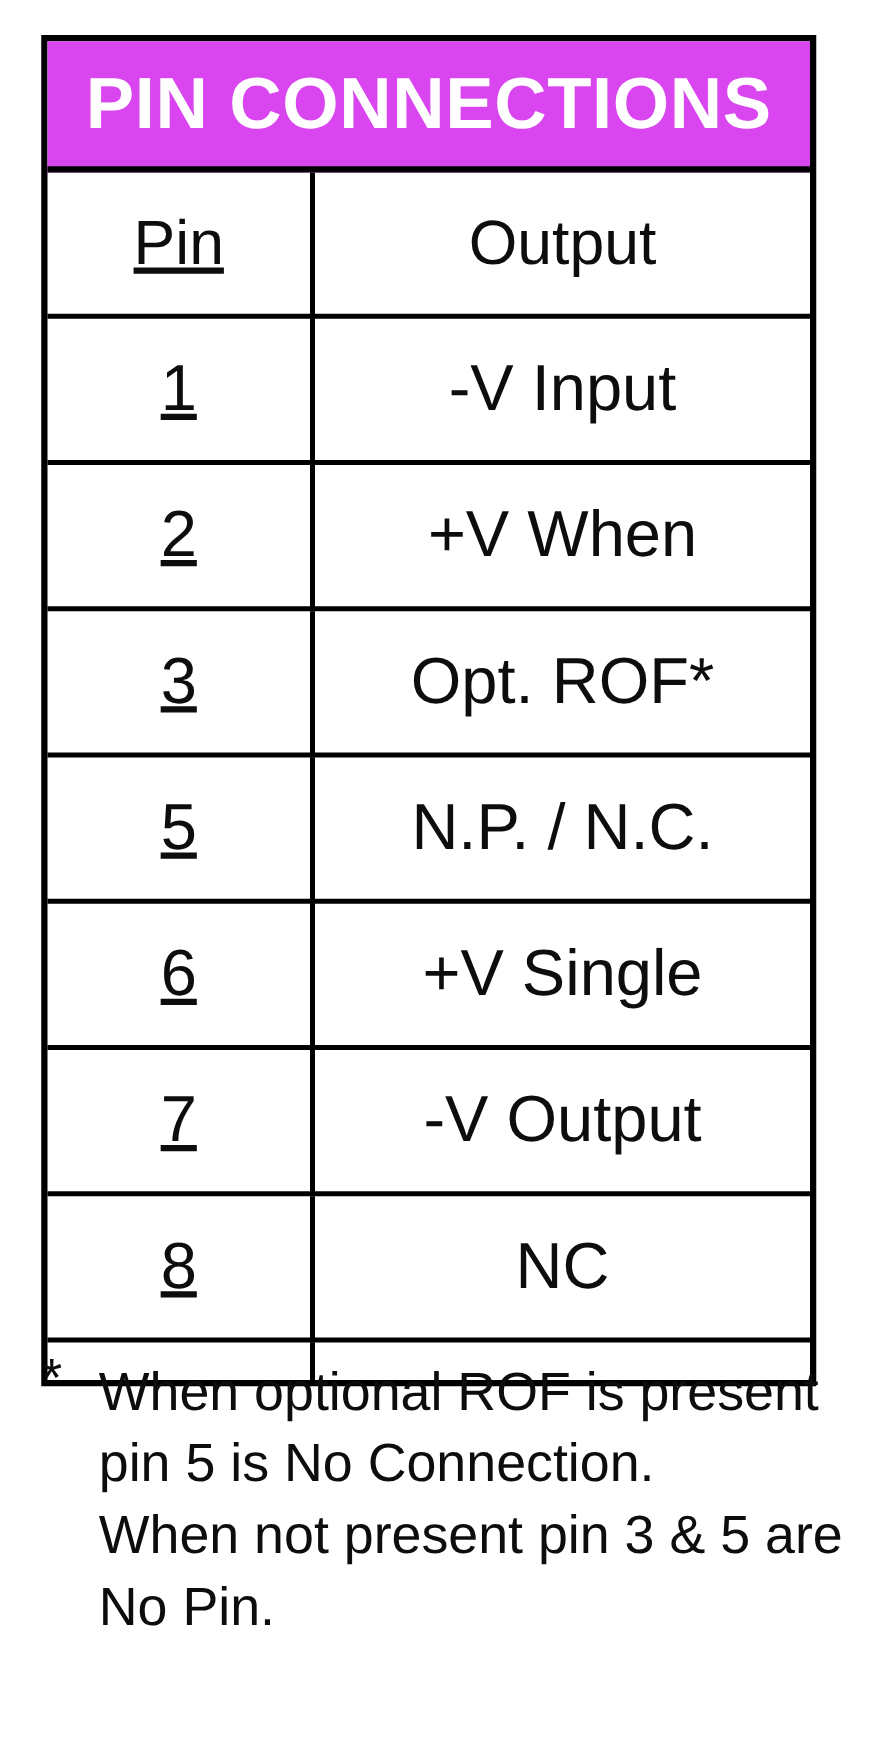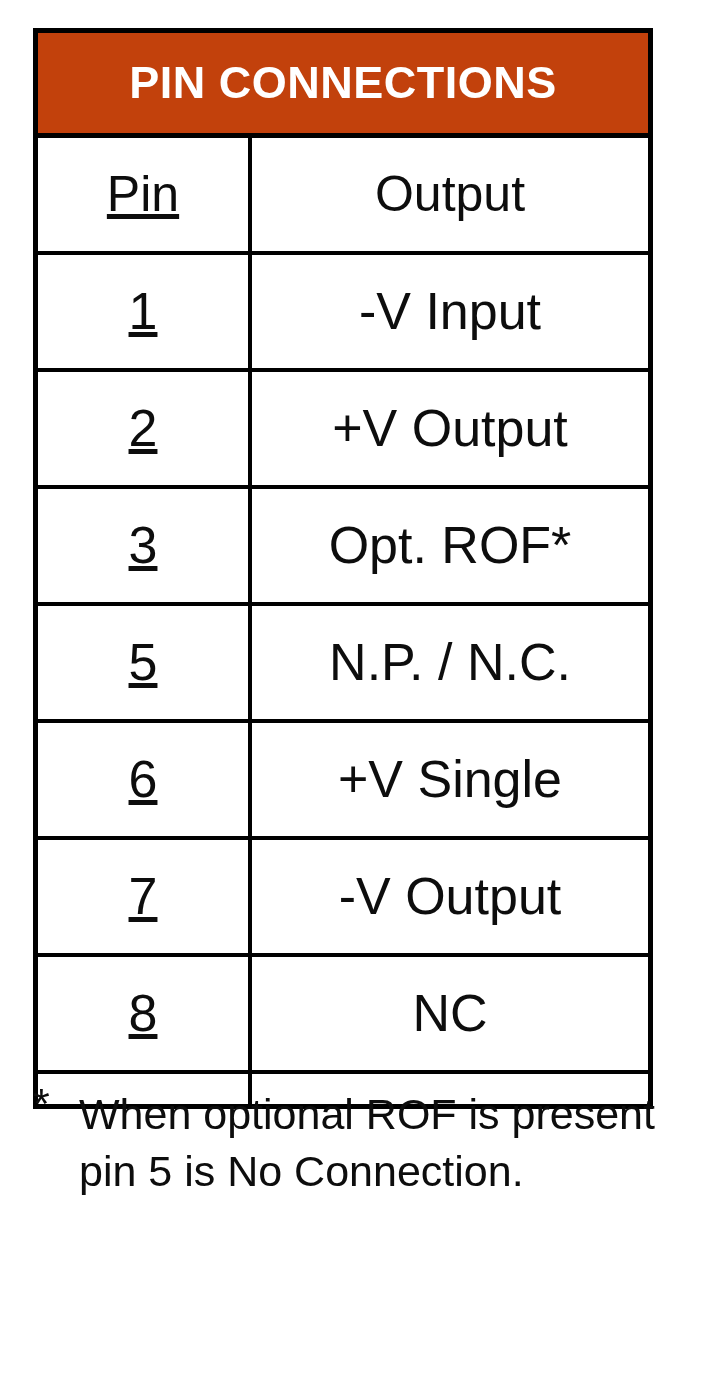--- a/index.html
+++ b/index.html
@@ -30,25 +30,25 @@
     position: absolute;
     left: 33px;
     top: 28px;
     width: 620px;
     border: 5px solid #000000;
     box-sizing: border-box;
     background: #ffffff;
   }
 
   .table-header {
-    background: #c2410c;
+    background: #d946ef;
     color: #ffffff;
     text-align: center;
     font-weight: bold;
-    font-size: 45px;
+    font-size: 58px;
     line-height: 100px;
     height: 100px;
     letter-spacing: 0.5px;
     border-bottom: 5px solid #000000;
     white-space: nowrap;
     overflow: hidden;
   }
 
   table.grid {
     border-collapse: collapse;
@@ -127,21 +127,21 @@
           <tr class="head-row">
         <td>Pin</td>
         <td>Output</td>
       </tr>
       <tr>
         <td>1</td>
         <td>-V Input</td>
       </tr>
       <tr>
         <td>2</td>
-        <td>+V Output</td>
+        <td>+V When</td>
       </tr>
       <tr>
         <td>3</td>
         <td>Opt. ROF*</td>
       </tr>
       <tr>
         <td>5</td>
         <td>N.P. / N.C.</td>
       </tr>
       <tr>
@@ -162,17 +162,18 @@
       </tr>
     </tbody>
       </table>
   </div>
 
   <div class="footnote">
     <div class="footnote-row">
       <div class="footnote-star">*</div>
       <div class="footnote-text">
         <p>When optional ROF is present pin 5 is No Connection.</p>
+        <p>When not present pin 3 &amp; 5 are No Pin.</p>
       </div>
     </div>
   </div>
 
 </div>
 
 </body></html>

